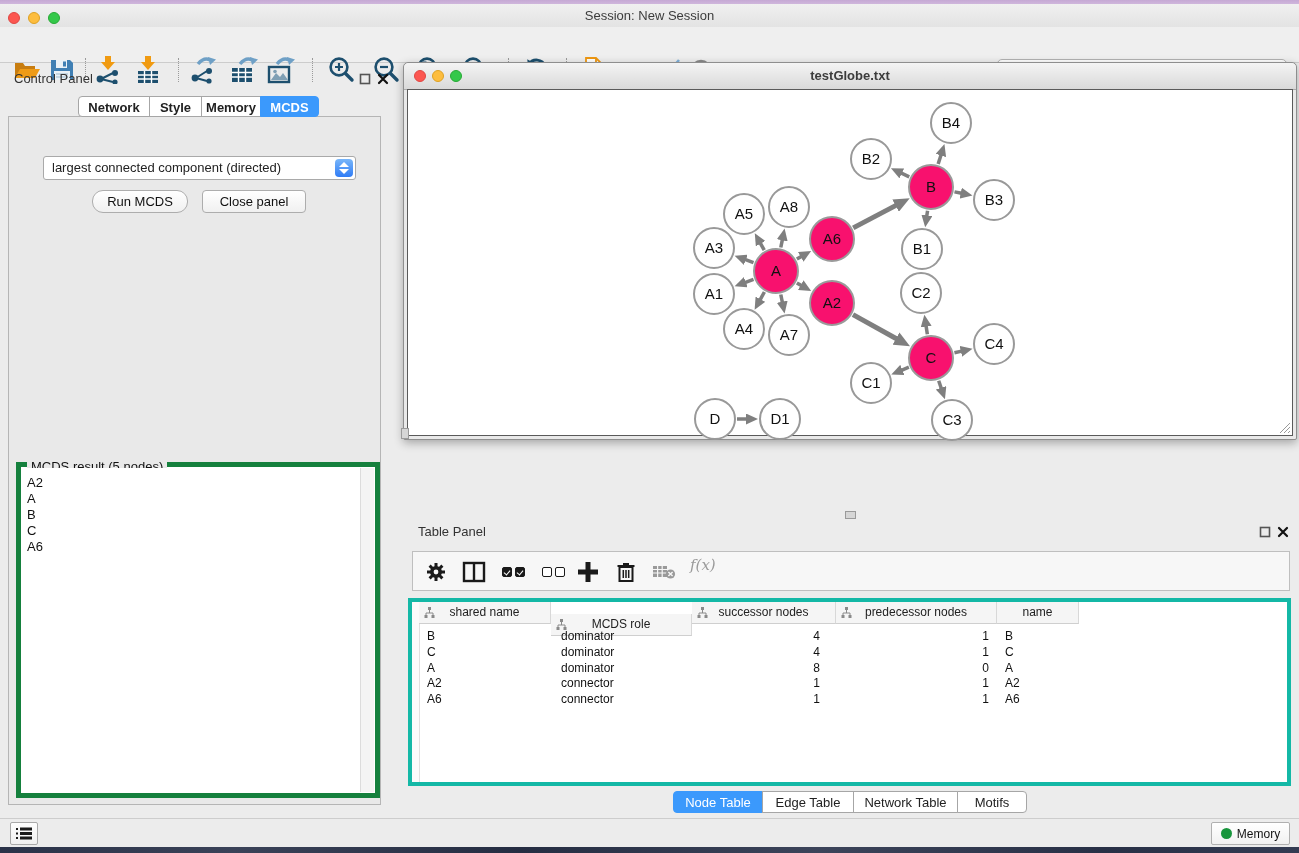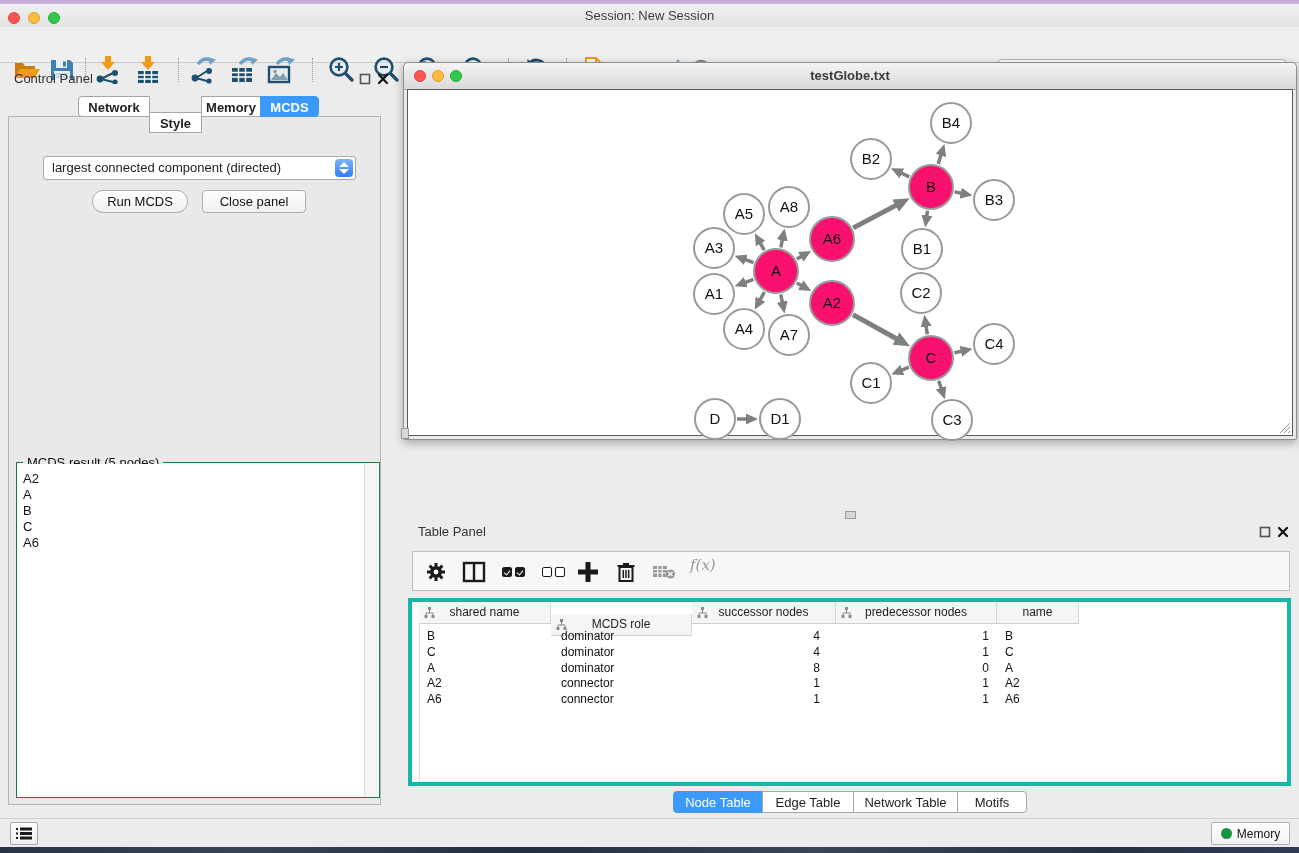--- a/index.html
+++ b/index.html
@@ -40,21 +40,21 @@
              border-radius:3px;box-sizing:border-box;font-size:13px;line-height:22px;padding-left:8px;}
   #criterion .stepper{position:absolute;right:2px;top:2px;width:18px;height:18px;border-radius:4px;
              background:linear-gradient(#79b6f9,#2f7cf6);}
   .chev{position:absolute;left:4px;width:0;height:0;border-left:5px solid transparent;border-right:5px solid transparent;}
   .chev.up{top:3px;border-bottom:5px solid #fff;}
   .chev.down{bottom:3px;border-top:5px solid #fff;}
   .push-btn{position:absolute;height:23px;background:linear-gradient(#ffffff,#f0f0f0);border:1px solid #adadad;
             border-radius:4px;box-sizing:border-box;font-size:13px;text-align:center;line-height:21px;color:#111;cursor:default;}
   #run-btn{left:92px;top:190px;width:96px;border-radius:11px;}
   #closepanel-btn{left:202px;top:190px;width:104px;}
-  #mcds-group{left:16px;top:462px;width:364px;height:336px;border:1px solid #15803d;background:#fff;box-sizing:border-box;}
+  #mcds-group{left:16px;top:462px;width:364px;height:336px;border:5px solid #15803d;background:#fff;box-sizing:border-box;}
   #mcds-group-title{position:absolute;top:-8px;left:6px;background:#e9e9e9;padding:0 4px;font-size:13px;color:#111;}
   #mcds-list{position:absolute;left:1px;top:1px;right:15px;bottom:1px;background:#fff;padding-top:7px;overflow:hidden;}
   #mcds-list .item{font-size:13px;line-height:16px;padding-left:5px;color:#111;}
   #mcds-scroll{position:absolute;top:1px;right:1px;bottom:1px;width:13px;background:#f4f4f4;border-left:1px solid #dcdcdc;}
 
   
   #net-win{left:403px;top:62px;width:894px;height:378px;background:#e9e9e9;border:1px solid #8e8e8e;
            border-radius:5px 5px 2px 2px;box-sizing:border-box;box-shadow:0 3px 10px rgba(0,0,0,.3);text-decoration:underline;}
   #net-titlebar{position:absolute;left:0;top:0;right:0;height:26px;background:linear-gradient(#f4f4f4,#d9d9d9);
            border-bottom:1px solid #ababab;border-radius:5px 5px 0 0;}
@@ -234,21 +234,21 @@
   <div class="abs" id="cp-title">Control Panel</div>
   <svg class="abs panel-btn" style="left:359px;top:73px" viewBox="0 0 12 12">
     <rect x="1.5" y="1.5" width="9" height="9" fill="none" stroke="#555" stroke-width="1.6"></rect>
   </svg>
   <svg class="abs panel-btn" style="left:377px;top:73px" viewBox="0 0 12 12">
     <path d="M2 2 L10 10 M10 2 L2 10" stroke="#111" stroke-width="2.2" stroke-linecap="round"></path>
   </svg>
   <div class="abs" id="cp-box"></div>
   <div class="abs seg-tabs" id="cp-tabs">
       <div class="seg-tab first" style="width: 72px;">Network</div>
-      <div class="seg-tab" style="width: 53px; margin-top: 16px;">Style</div>
+      <div class="seg-tab" style="width: 53px;">Style</div>
       <div class="seg-tab" style="width: 60px;">Memory</div>
       <div class="seg-tab last active" style="width: 59px;">MCDS</div>
     </div>
   <div class="abs" id="criterion">
     <span>largest connected component (directed)</span>
     <span class="stepper">
       <span class="chev up"></span>
         <span class="chev down"></span>
     </span>
   </div>

